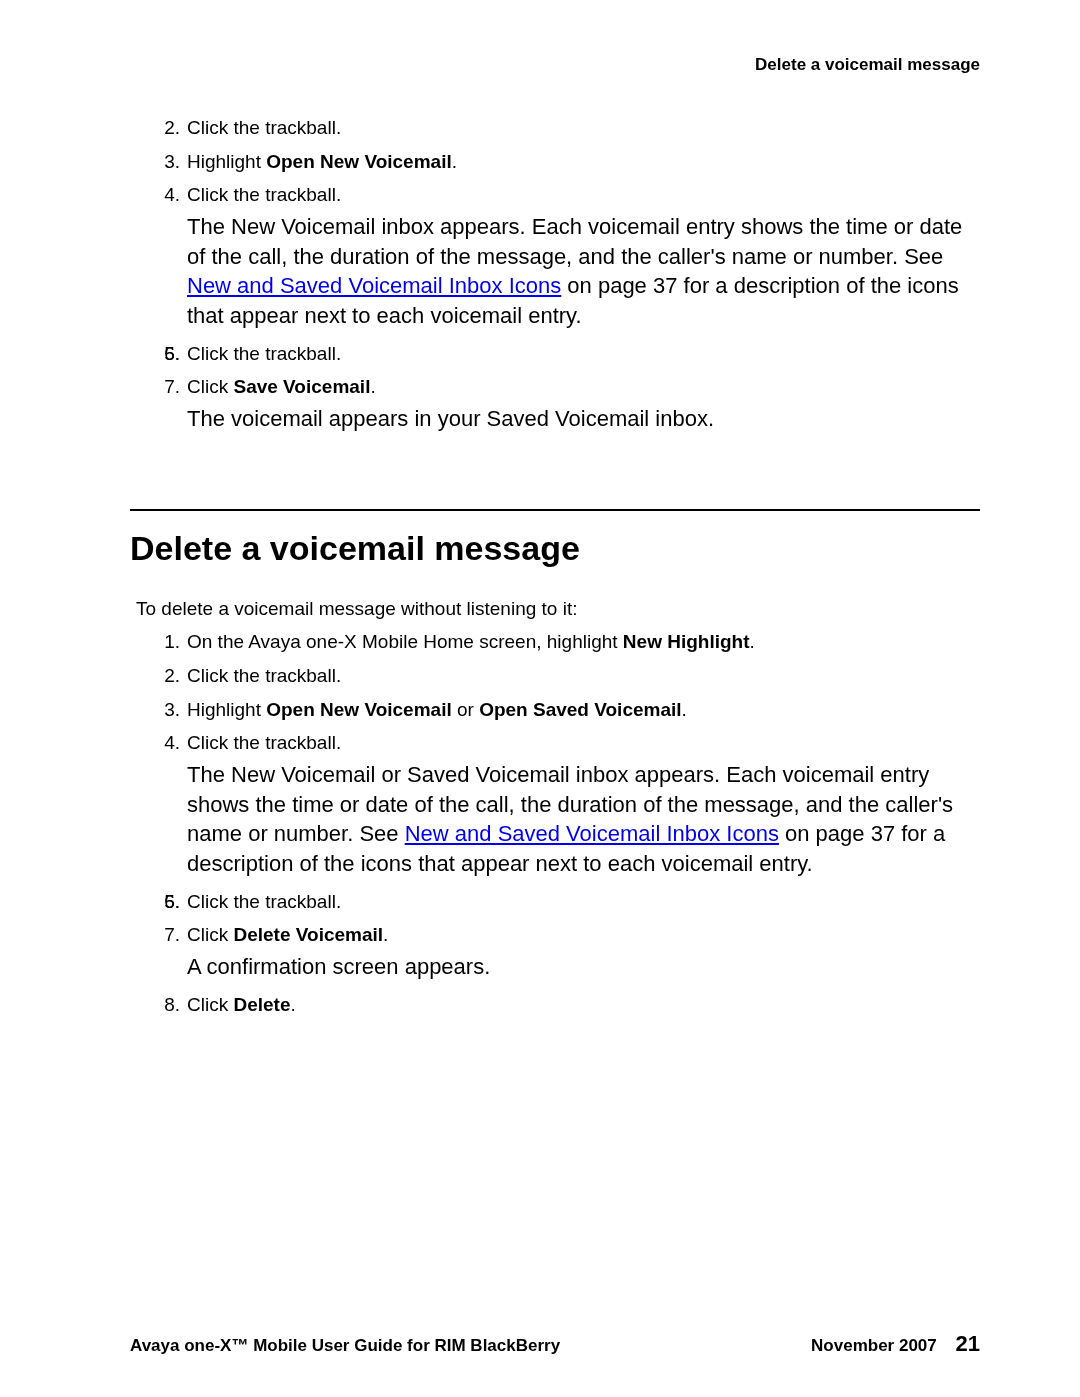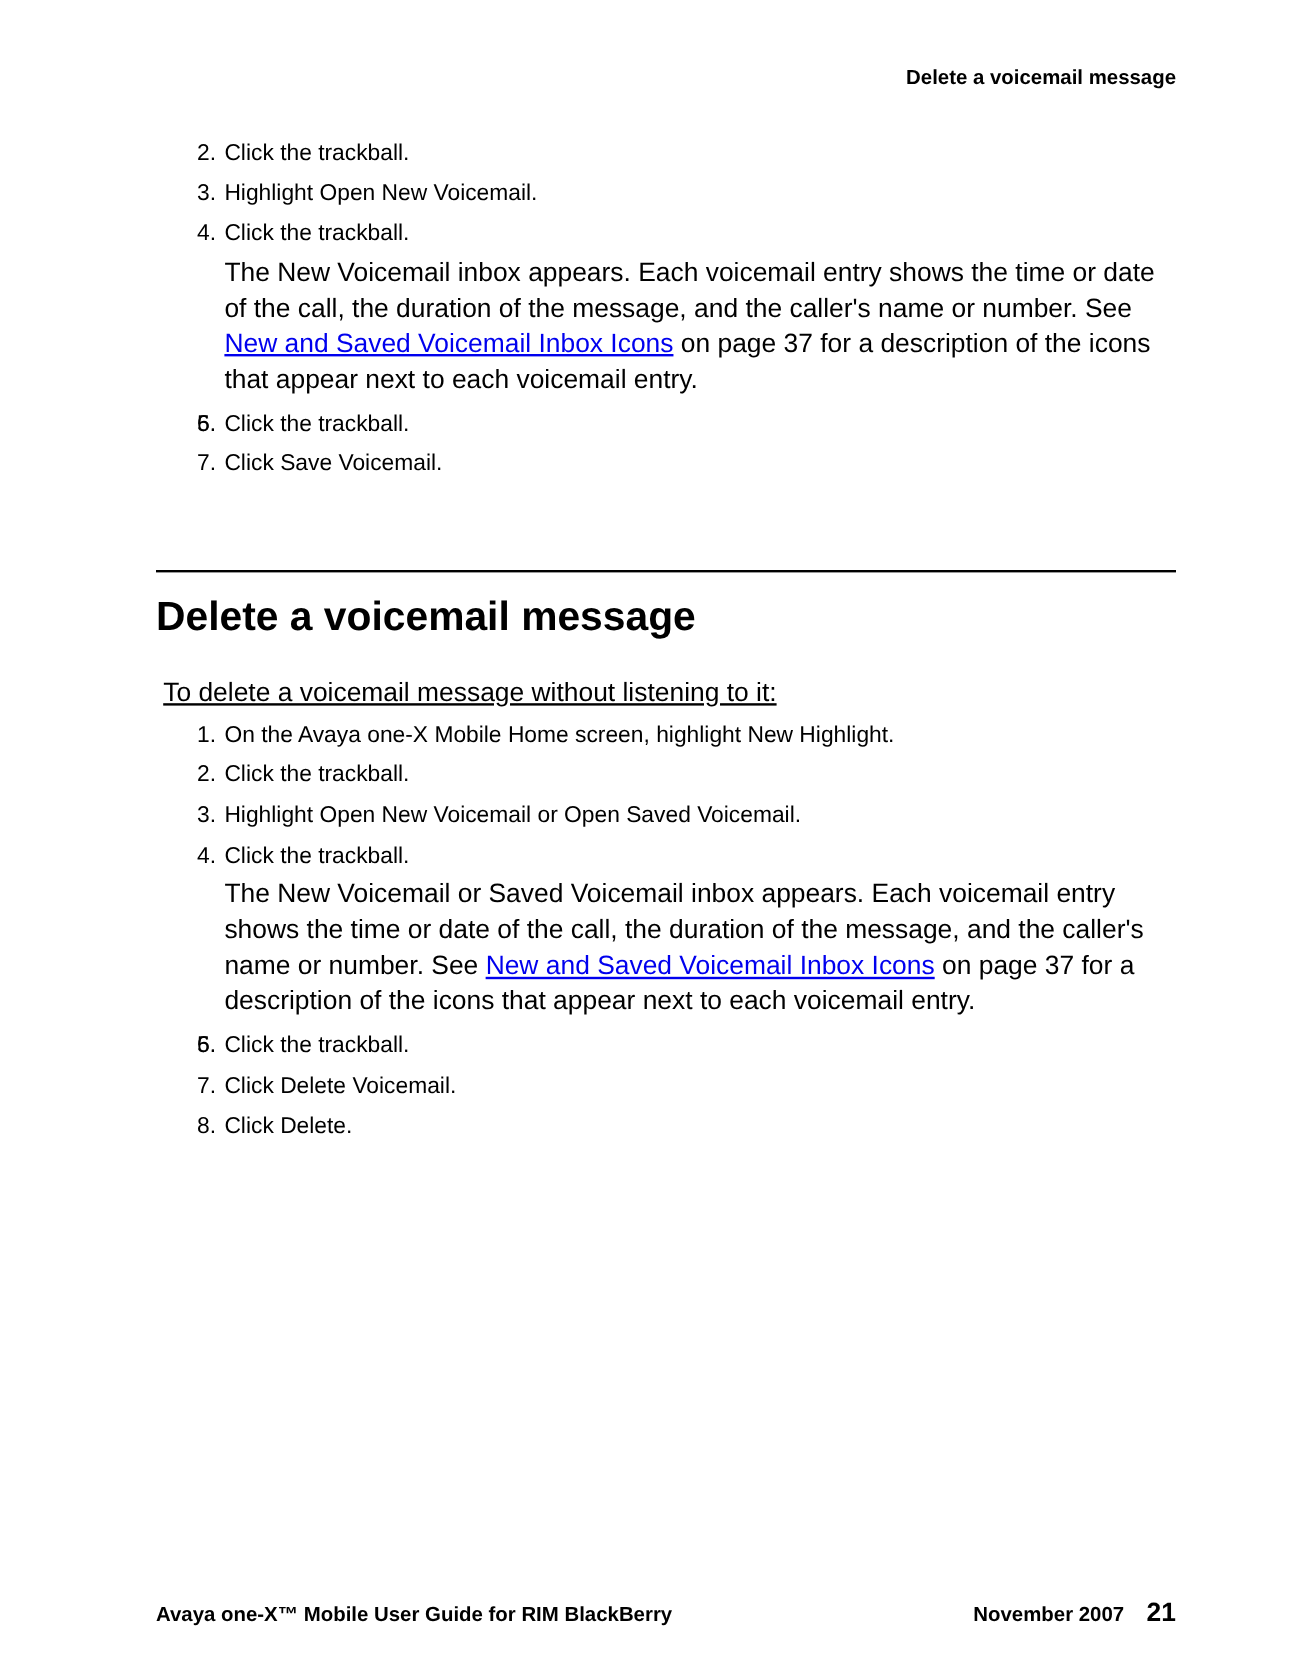--- a/index.html
+++ b/index.html
@@ -42,26 +42,25 @@
     top: 0;
     width: 30px;
     text-align: right;
   }
   .sub {
     font-size: 22px;
     line-height: 1.35;
     margin: 4px 0 10px 57px;
   }
   .intro {
-    font-size: 22px;
+    font-size: 19px;
     line-height: 1.35;
     margin: 0 0 8px 6px;
-    text-decoration: underline;
   }
-  .bold { font-weight: normal; }
+  .bold { font-weight: bold; }
   a.link {
     color: #0000ee;
     text-decoration: underline;
     cursor: pointer;
   }
   hr.rule {
     border: none;
     border-top: 2px solid #000;
     margin: 75px 0 18px 0;
   }
@@ -111,20 +110,21 @@
     <li>
       <span class="num">5.</span>
     </li>
     <li>
       <span class="num">6.</span>
       <span>Click the trackball.</span>
     </li>
     <li>
       <span class="num">7.</span>
       <span>Click </span><span class="bold">Save Voicemail</span><span>.</span>
+      <div class="sub" style="margin-left:0;">The voicemail appears in your Saved Voicemail inbox.</div>
     </li>
   </ol>
 
   <hr class="rule">
 
   <h1 class="section">Delete a voicemail message</h1>
 
   <p class="intro">To delete a voicemail message without listening to it:</p>
 
   <ol>
@@ -150,20 +150,21 @@
     <li>
       <span class="num">5.</span>
     </li>
     <li>
       <span class="num">6.</span>
       <span>Click the trackball.</span>
     </li>
     <li>
       <span class="num">7.</span>
       <span>Click </span><span class="bold">Delete Voicemail</span><span>.</span>
+      <div class="sub" style="margin-left:0;">A confirmation screen appears.</div>
     </li>
     <li>
       <span class="num">8.</span>
       <span>Click </span><span class="bold">Delete</span><span>.</span>
     </li>
   </ol>
 
   <div class="footer">
     <span>Avaya one-X™ Mobile User Guide for RIM BlackBerry</span>
     <span class="right">

